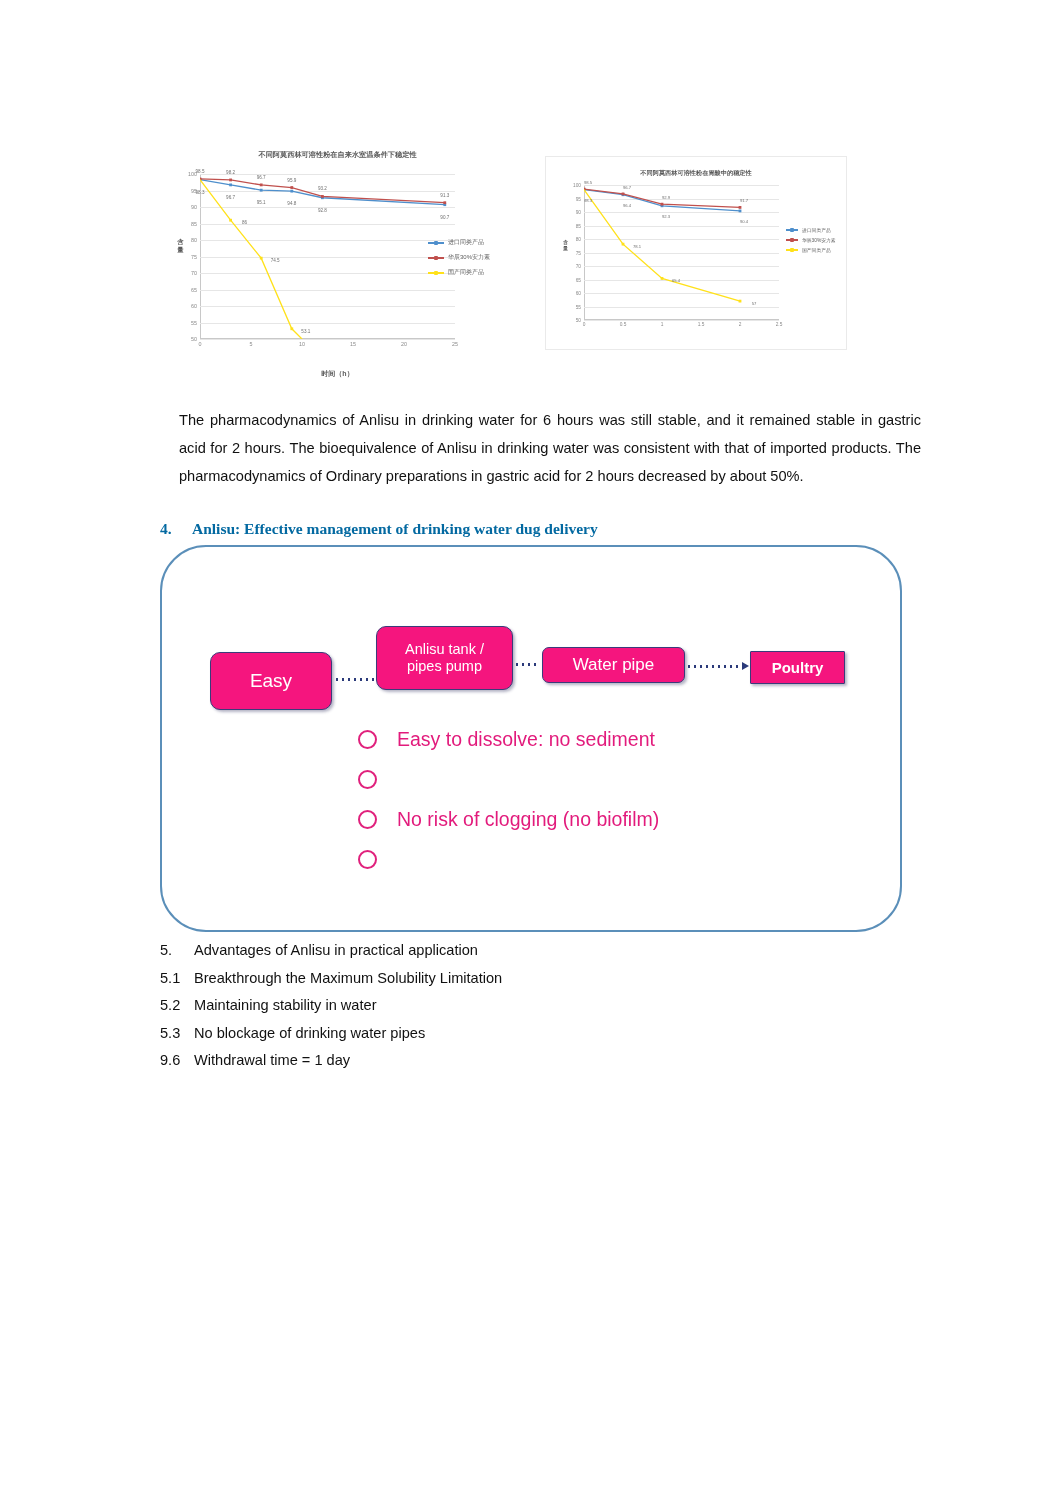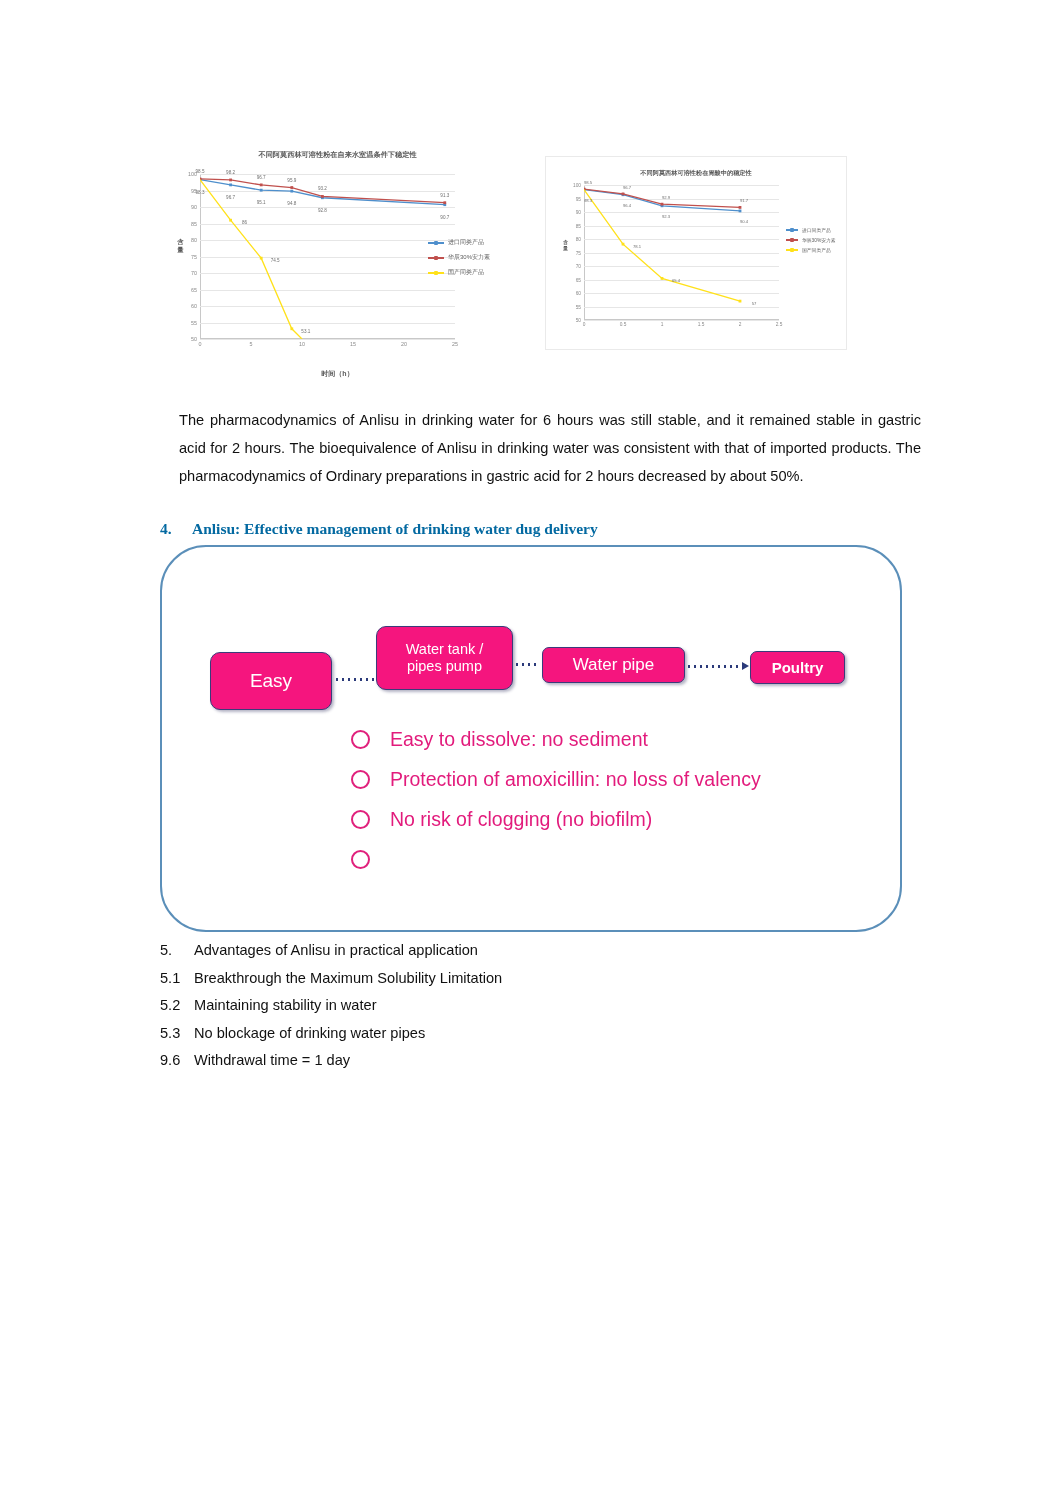--- a/index.html
+++ b/index.html
@@ -105,38 +105,38 @@
     position:absolute; background:#f5157e; color:#fff;
     border-radius:9px; display:flex; align-items:center; justify-content:center;
     text-align:center; box-shadow:2px 2px 3px rgba(40,40,90,.35);
     border:1px solid #3b3b7a;
   }
   .pbox .lbl { line-height:1.15; }
 
   .box-water { left:48px;  top:105px; width:120px; height:56px; font-size:19px; border-radius:10px; }
   .box-tank  { left:214px; top:79px;  width:135px; height:62px; font-size:14.5px; border-radius:10px; }
   .box-pipe  { left:380px; top:100px; width:141px; height:34px; font-size:17px; border-radius:7px; }
-  .box-poultry { left:588px; top:104px; width:93px; height:31px; font-size:15px; font-weight:bold; border-radius:7px; }
+  .box-poultry { left:588px; top:104px; width:93px; height:31px; font-size:15px; font-weight:bold; border-radius:1px; }
 
   .conn { position:absolute; height:3px; }
   .conn .dots {
     position:absolute; left:0; right:0; top:0; height:3px;
     background-image:radial-gradient(circle, #2b3a7a 1.3px, rgba(0,0,0,0) 1.5px);
     background-size:6px 3px; background-repeat:repeat-x;
   }
   .conn .head {
     position:absolute; right:-1px; top:-3px;
     width:0; height:0; border-left:7px solid #2b3a7a;
     border-top:4.5px solid transparent; border-bottom:4.5px solid transparent;
   }
   .conn-1 { left:172px; top:131px; width:40px; }
   .conn-2 { left:352px; top:116px; width:26px; }
   .conn-3 { left:524px; top:118px; width:62px; }
 
-  .bullets { position:absolute; left:189px; top:172px; }
+  .bullets { position:absolute; left:196px; top:172px; }
   .brow { display:flex; align-items:center; height:40px; }
   .bcirc {
     width:15px; height:15px; border:2.2px solid #e0217c; border-radius:50%;
     flex:none; margin-right:20px;
   }
   .btext { color:#e21b7c; font-size:19.5px; white-space:nowrap; }
 
   
   .list5 { position:absolute; left:160px; top:937px; width:742px; }
   .litem { font-size:14.6px; line-height:27.5px; color:#111; display:flex; }
@@ -326,21 +326,21 @@
     <div class="pbox box-water">
       <span class="lbl">Easy</span>
     </div>
 
     <div class="conn conn-1">
       <span class="dots"></span>
     </div>
 
     <div class="pbox box-tank">
       <span class="lbl">
-        <span>Water tank /</span><br>
+        <span>Anlisu tank /</span><br>
         <span>pipes pump</span>
       </span>
     </div>
 
     <div class="conn conn-2">
       <span class="dots"></span>
     </div>
 
     <div class="pbox box-pipe">
       <span class="lbl">Water pipe</span>
@@ -355,21 +355,20 @@
       <span class="lbl">Poultry</span>
     </div>
 
     <div class="bullets" id="bullets">
         <div class="brow">
           <span class="bcirc"></span>
           <span class="btext">Easy to dissolve: no sediment</span>
         </div>
         <div class="brow">
           <span class="bcirc"></span>
-          <span class="btext">Protection of amoxicillin: no loss of valency</span>
         </div>
         <div class="brow">
           <span class="bcirc"></span>
           <span class="btext">No risk of clogging (no biofilm)</span>
         </div>
         <div class="brow">
           <span class="bcirc"></span>
           <span class="btext"></span>
         </div>
       </div>

